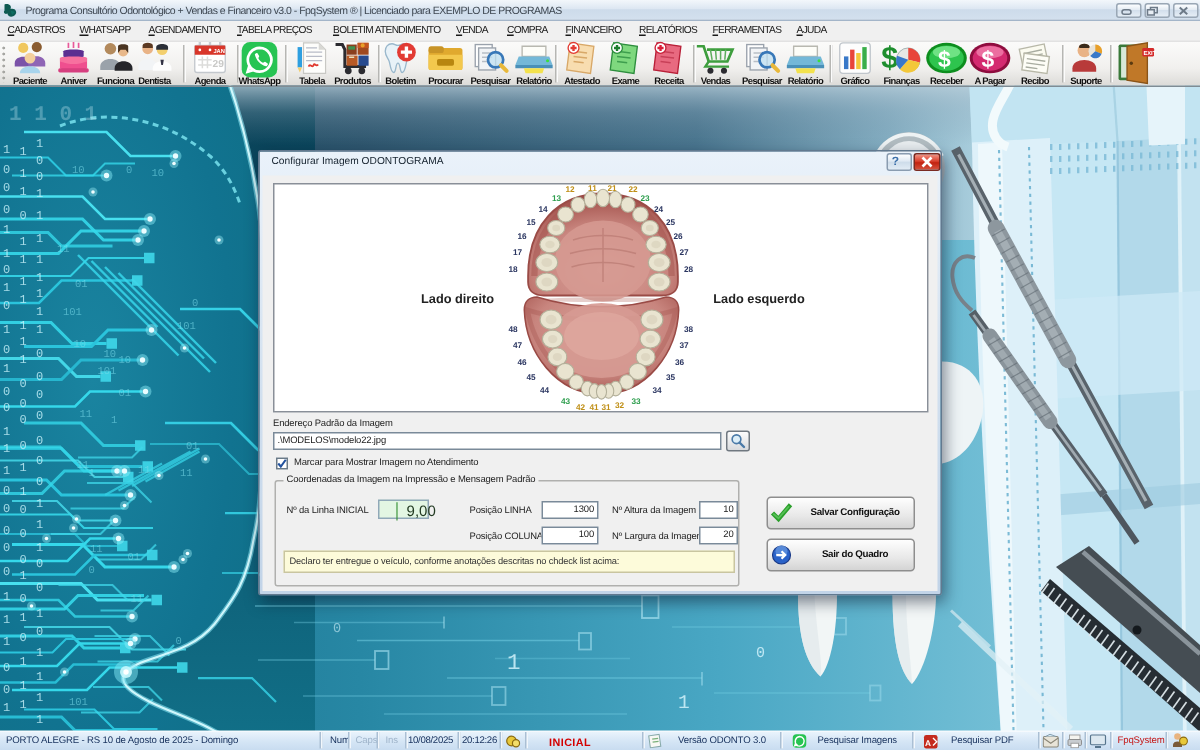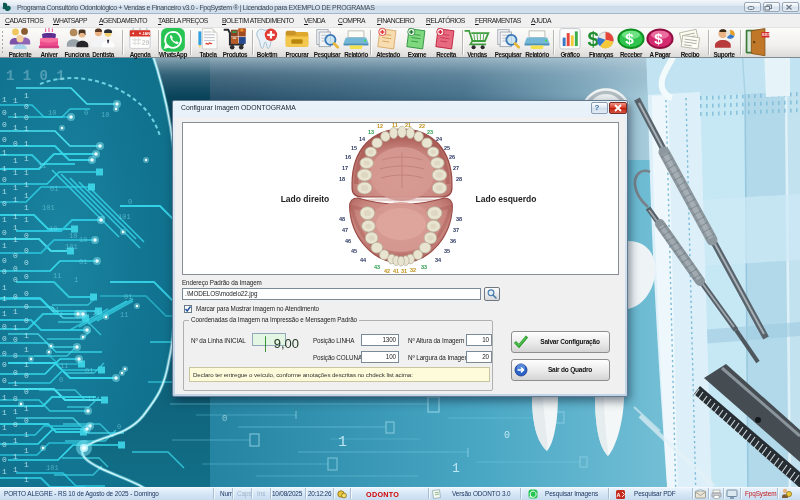--- a/index.html
+++ b/index.html
@@ -1028,21 +1028,21 @@
 <svg class="abs" width="8" height="8" viewBox="0 0 8 8" style="left:184px;top:305px">
   <path d="M1.5,4 L3.2,6 L6.5,1.5" stroke="#21519e" stroke-width="1.4" fill="none"></path>
 </svg>
 <div class="abs" style="left:196px;top:305px;font-size:6.3px;letter-spacing:-0.1px;color:#222;">Marcar para Mostrar Imagem no Atendimento</div>
 
 <div class="abs" style="left:183px;top:320px;width:310px;height:71px;border:1px solid #b0b0ae;border-radius:2px;box-sizing:border-box;"></div>
 <div class="abs" style="left:189px;top:316px;font-size:6.3px;letter-spacing:-0.1px;color:#222;background:#f0f0f0;padding:0 2px;">Coordenadas da Imagem na Impressão e Mensagem Padrão</div>
 
 <div class="abs" style="left:191px;top:337px;font-size:6.3px;letter-spacing:-0.1px;color:#222;">Nº da Linha INICIAL</div>
 <div class="abs" style="left:252px;top:333px;width:34px;height:13px;background:#e3f6e3;border:1px solid #90a8b8;box-sizing:border-box;"></div>
-<div class="abs" style="left:262px;top:335.5px;font-size:13px;color:#223a22;"><span style="color:#2e8e2e">│</span> 9,00</div>
+<div class="abs" style="left:262px;top:335.5px;font-size:10px;color:#223a22;"><span style="color:#2e8e2e">│</span> 9,00</div>
 
 <div class="abs" style="left:313px;top:337px;font-size:6.3px;letter-spacing:-0.1px;color:#222;">Posição LINHA</div>
 <div class="abs" style="left:361px;top:334px;width:38px;height:12px;background:#fff;border:1px solid #7a8a99;box-sizing:border-box;"></div>
 <div class="abs" style="left:361px;top:336px;width:35px;font-size:6.3px;letter-spacing:-0.1px;color:#222;text-align:right;">1300</div>
 
 <div class="abs" style="left:408px;top:337px;font-size:6.3px;letter-spacing:-0.1px;color:#222;">Nº Altura da Imagem</div>
 <div class="abs" style="left:466px;top:334px;width:26px;height:12px;background:#fff;border:1px solid #7a8a99;box-sizing:border-box;"></div>
 <div class="abs" style="left:466px;top:336px;width:23px;font-size:6.3px;letter-spacing:-0.1px;color:#222;text-align:right;">10</div>
 
 <div class="abs" style="left:313px;top:354px;font-size:6.3px;letter-spacing:-0.1px;color:#222;">Posição COLUNA</div>
@@ -1084,21 +1084,21 @@
 <div class="ssep" style="left:270px;top:488px"></div>
 <div class="stx" style="left:272px;top:490px;color:#16305c;letter-spacing:-0.2px;">10/08/2025</div>
 <div class="ssep" style="left:305px;top:488px"></div>
 <div class="stx" style="left:308px;top:490px;color:#16305c;letter-spacing:-0.2px;">20:12:26</div>
 <div class="ssep" style="left:333px;top:488px"></div>
 <svg class="abs" width="10" height="10" viewBox="0 0 10 10" style="left:337px;top:489px">
   <circle cx="4" cy="5" r="3.2" fill="#e8c83a" stroke="#8a6a10" stroke-width="0.8"></circle>
   <circle cx="7" cy="6.5" r="2.4" fill="#f3de6a" stroke="#8a6a10" stroke-width="0.8"></circle>
 </svg>
 <div class="ssep" style="left:350px;top:488px"></div>
-<div class="stx" style="left:366px;top:490px;color:#d40000;font-weight:bold;font-size:7.2px;letter-spacing:0.3px;">ODONTO</div>
+<div class="stx" style="left:366px;top:490px;color:#d40000;font-weight:bold;font-size:7.2px;letter-spacing:0.3px;">INICIAL</div>
 <div class="ssep" style="left:428px;top:488px"></div>
 <svg class="abs" width="10" height="10" viewBox="0 0 10 10" style="left:432px;top:489px">
   <rect x="1" y="1" width="7" height="8" fill="#f8f8f4" stroke="#8aa" stroke-width="0.7" transform="rotate(-8 5 5)"></rect>
   <path d="M3,3.5 L7,3.5 M3,5.5 L7,5.5" stroke="#7ab07a" stroke-width="0.8" transform="rotate(-8 5 5)"></path>
 </svg>
 <div class="stx" style="left:452px;top:490px;color:#16305c;">Versão ODONTO 3.0</div>
 <div class="ssep" style="left:520px;top:488px"></div>
 <svg class="abs" width="10" height="10" viewBox="0 0 10 10" style="left:528px;top:489px">
   <rect x="0.5" y="0.5" width="9" height="9" rx="2.5" fill="#27c453"></rect>
   <path d="M5,2 a3.2,3.2 0 1 1 -2.8,4.9 L1.8,8.2 L3.4,7.7 A3.2,3.2 0 0 1 5,2 Z" fill="none" stroke="#fff" stroke-width="0.9"></path>

